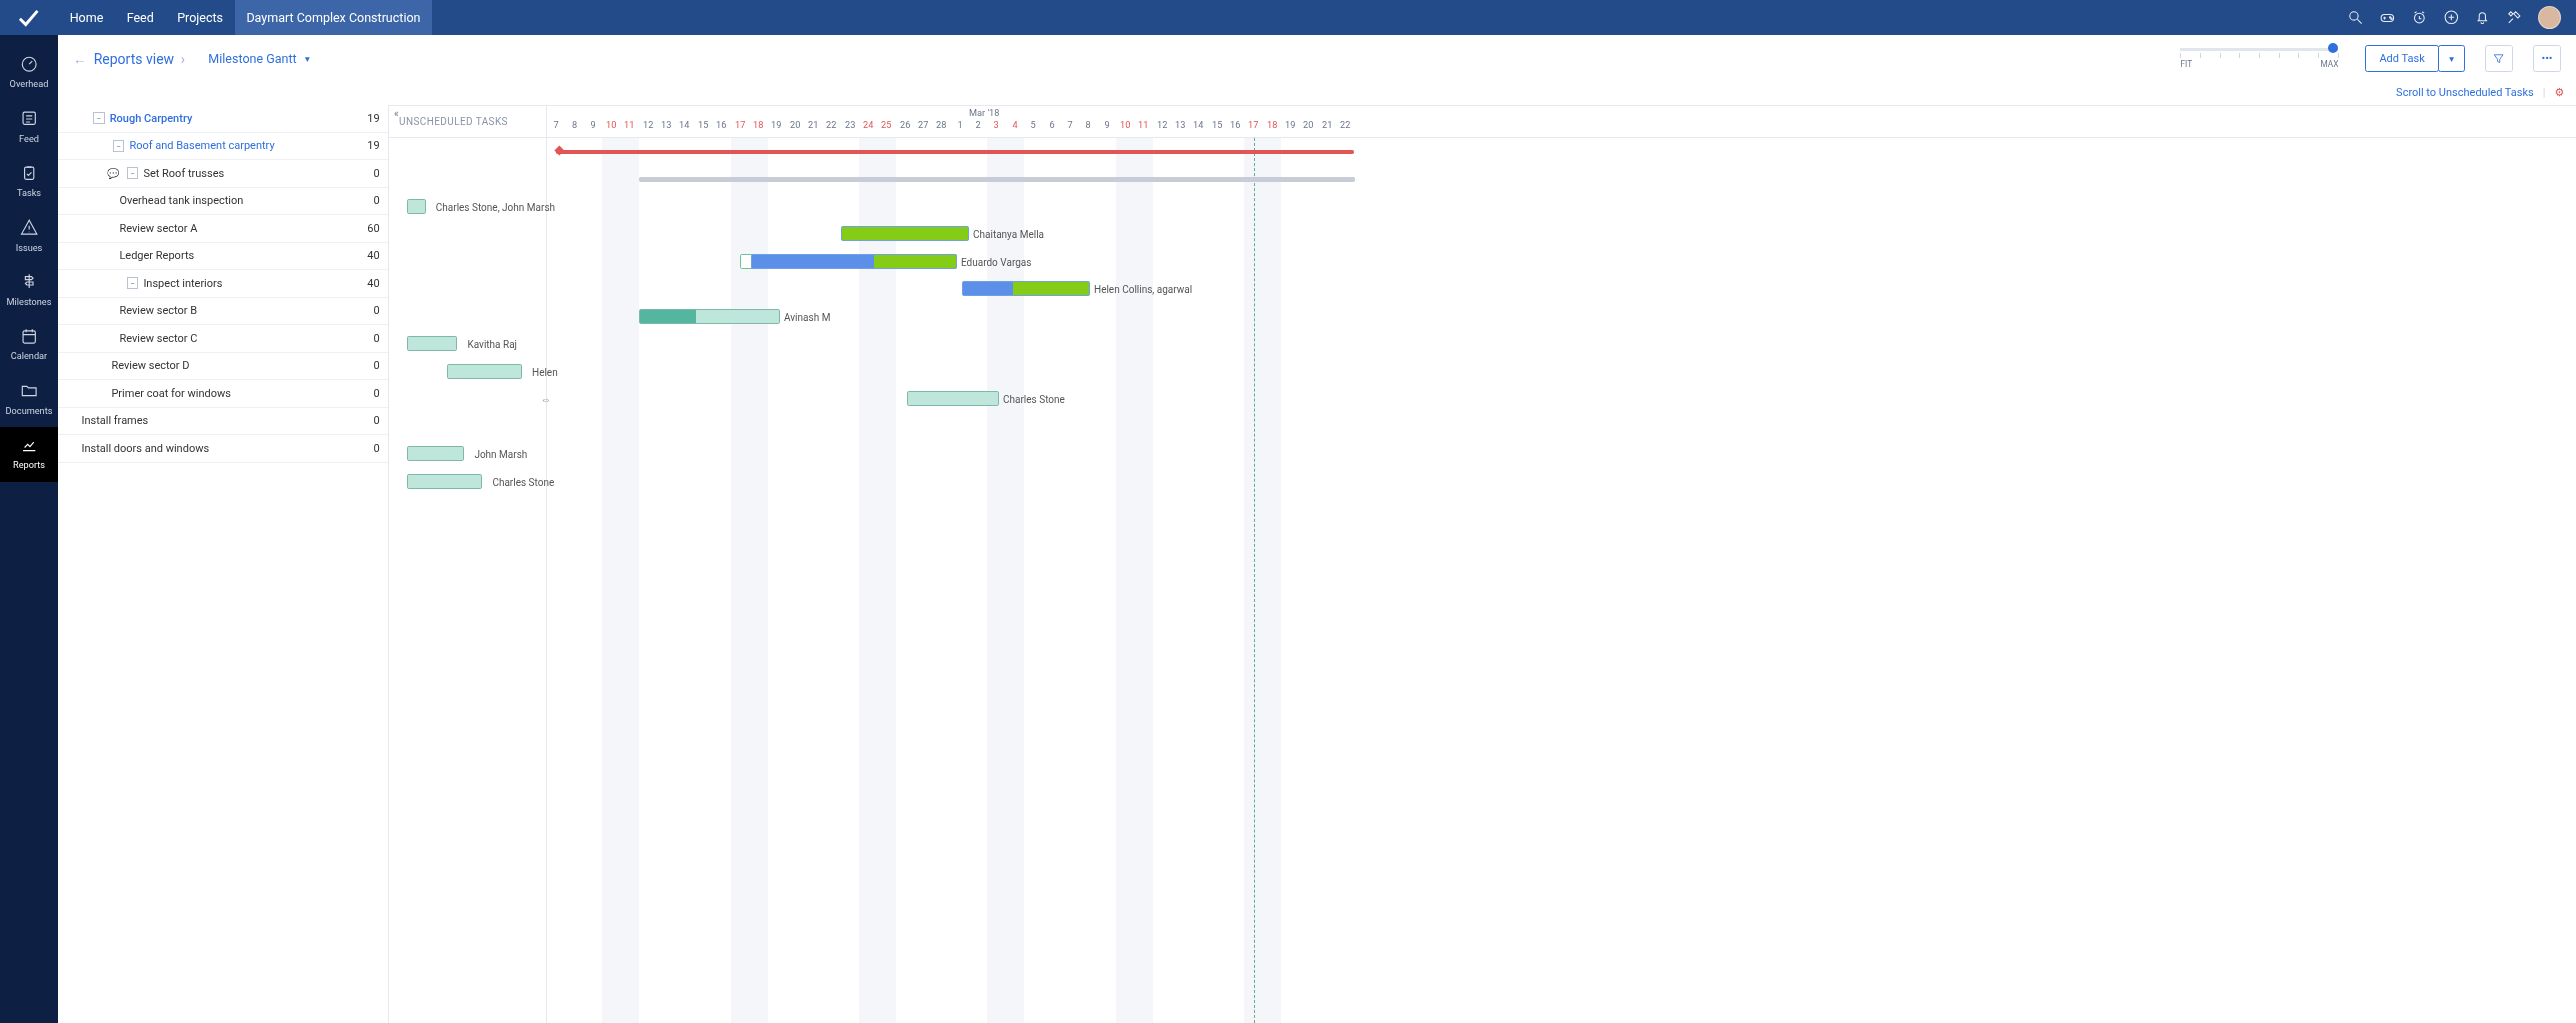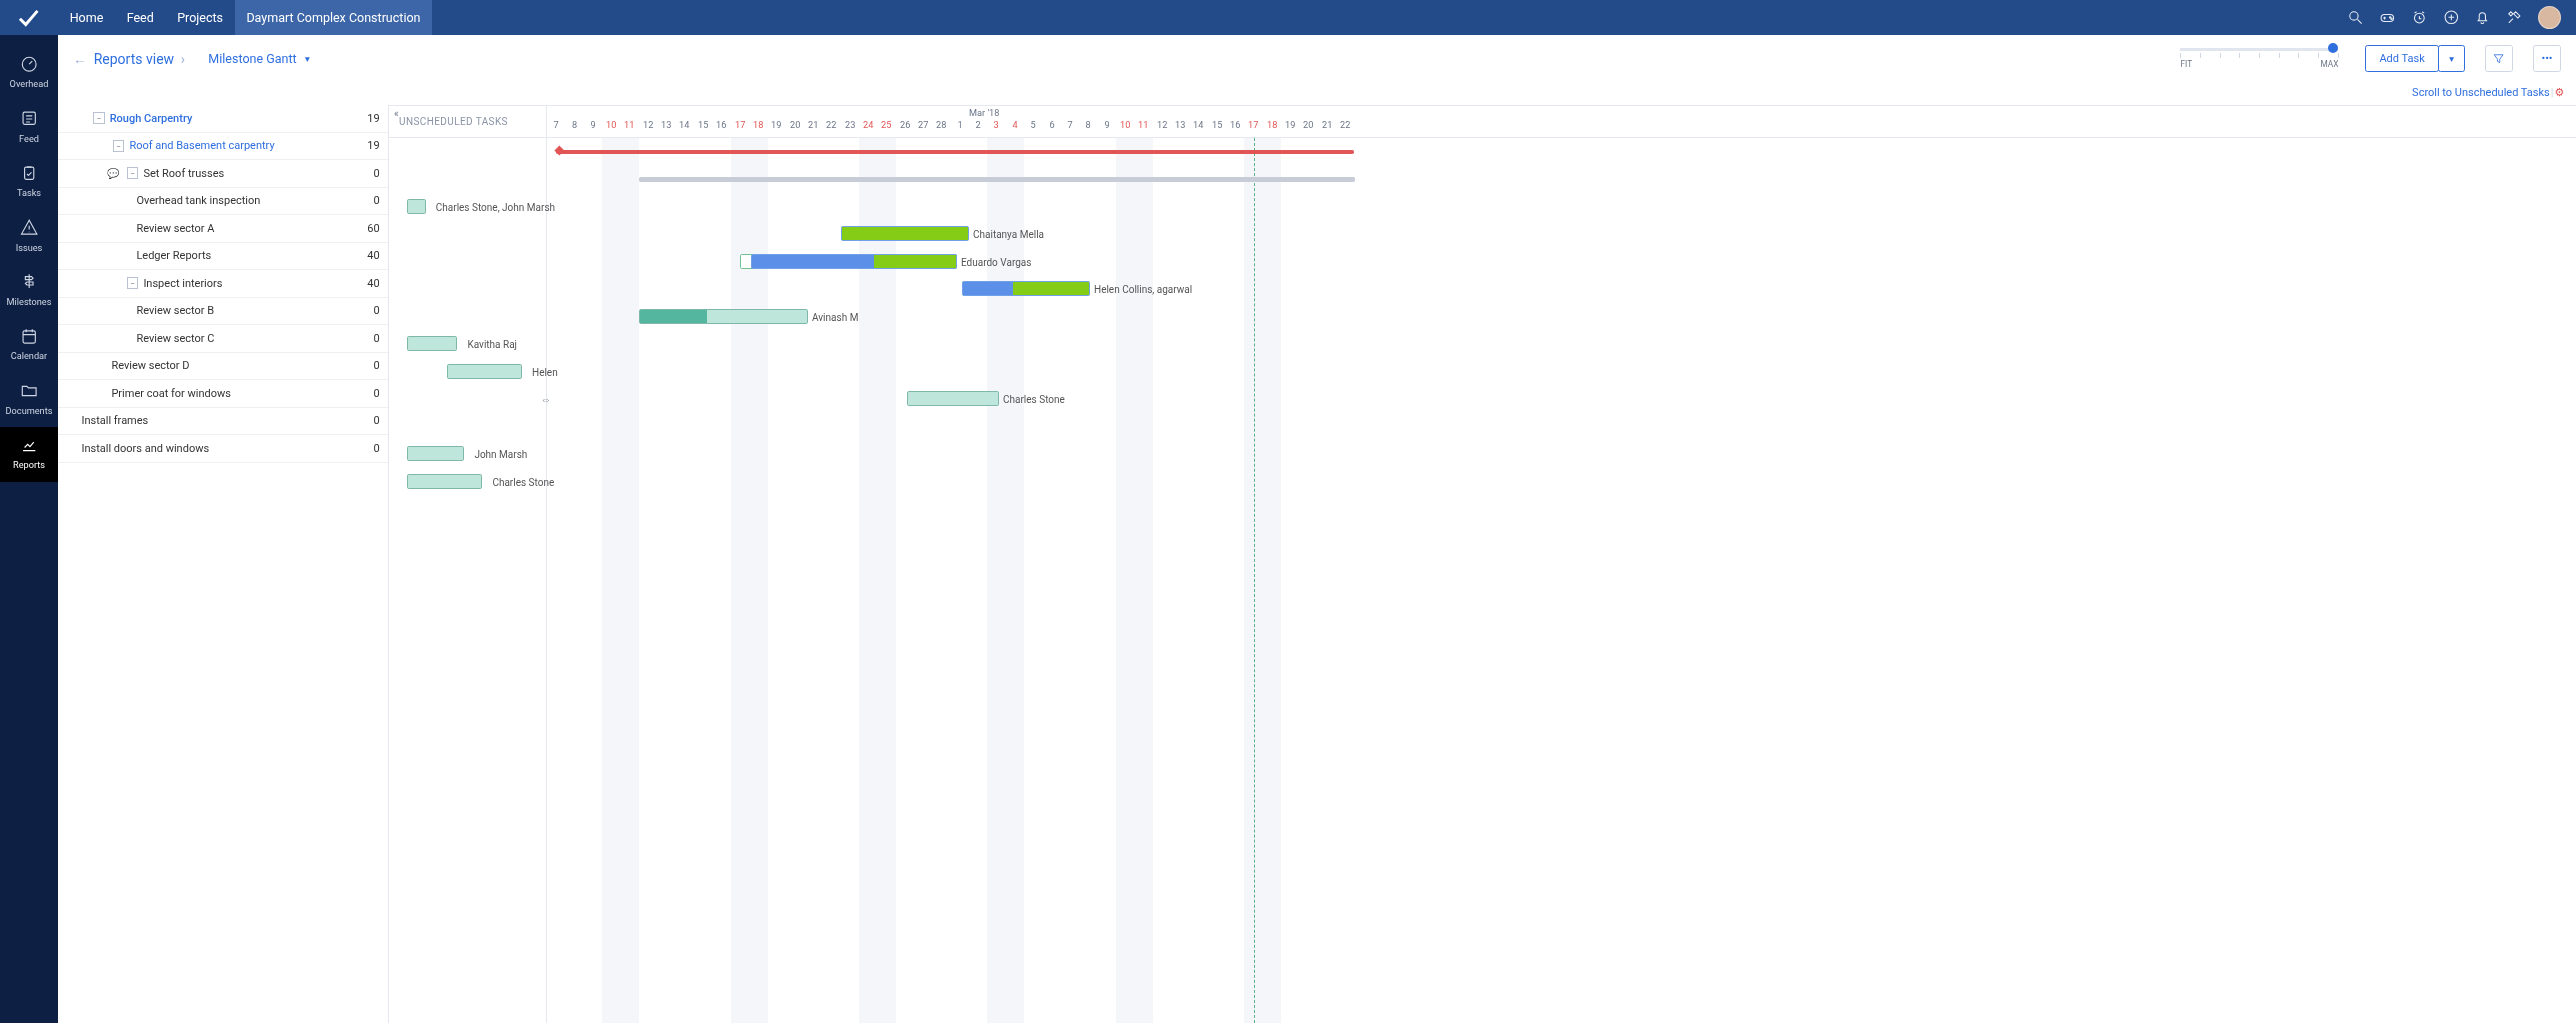--- a/index.html
+++ b/index.html
@@ -40,21 +40,21 @@
 .zoom .track .thumb { position:absolute; right:0; top:-4.2px; width:10px; height:10px; border-radius:50%; background:#2f6fde; }
 .zoom .ticks { display:flex; justify-content:space-between; font-size:7.5px; color:#94a0b2; }
 .zoom .ticks span { display:inline-block; width:0.8px; height:4.2px; background:#cfd6e4; }
 .zoom .labels { display:flex; justify-content:space-between; font-size:8.3px; color:#6b7688; margin-top:1.7px;}
 .btn { border:0.8px solid #2f6fde; color:#2f6fde; background:#fff; height:27px; padding:0 13.3px; border-radius:2.5px; font-size:11px; cursor:pointer; display:flex; align-items:center; }
 .btn.split { border-left:0.8px solid #2f6fde; padding:0 8.3px; margin-left:-0.8px;}
 .iconbtn { width:28px; height:27px; border:0.8px solid #cfd6e4; border-radius:2.5px; display:flex; align-items:center; justify-content:center; color:#2f6fde; cursor:pointer; margin-left:8.3px; }
 .btngroup { display:flex; }
 
 
-.linkrow { height:22px; display:flex; align-items:center; justify-content:flex-end; padding:0 11.7px 3.3px; gap:1px; font-size:11px; color:#2f6fde; }
+.linkrow { height:22px; display:flex; align-items:center; justify-content:flex-end; padding:0 11.7px 3.3px; gap:9px; font-size:11px; color:#2f6fde; }
 .linkrow .sep { color:#d0d6e2; }
 .linkrow .gear { color:#e25555; }
 
 
 .mainrow { flex:1; display:flex; min-height:0; }
 
 .tasktable { width:331px; border-right:0.8px solid #e5e8ee; display:flex; flex-direction:column; }
 .tasktable .thead { height:33px; display:flex; align-items:center; border-top:0.8px solid #e5e8ee; border-bottom:0.8px solid #e5e8ee; background:#fff; }
 .tasktable .thead .c1 { flex:1; padding-left:28px; color:#8a94a6; font-size:9.2px; letter-spacing:0.4px;}
 .tasktable .thead .c2 { width:40px; text-align:right; padding-right:10px; color:#8a94a6; font-size:9.2px;}
@@ -62,21 +62,21 @@
 .trow { height:27.5px; display:flex; align-items:center; border-bottom:0.8px solid #eef0f4; }
 .trow .icons { width:23.4px; display:flex; justify-content:flex-end; padding-right:3.3px;}
 .trow .exp { width:11.7px; height:11.7px; border:0.8px solid #b9c2d0; display:flex; align-items:center; justify-content:center; font-size:8.3px; line-height:1; color:#6b7688; margin-right:5px; margin-left:3.3px; cursor:pointer;}
 .trow .title { flex:1; }
 .trow .pct { width:37px; text-align:right; padding-right:8.3px; }
 .trow.lvl0 { padding-left:8.3px; }
 .trow.lvl0 .title { color:#2f6fde; font-weight:500; }
 .trow.lvl1 { padding-left:28px; }
 .trow.lvl1 .title { color:#2f6fde; }
 .trow.lvl2 { padding-left:42px; }
-.trow.lvl3 { padding-left:55px; }
+.trow.lvl3 { padding-left:32px;gap:6px; }
 .trow.lvl2b { padding-left:30px; }
 .trow.lvl3b { }
 .trow .comment-icon { color:#c3cad6; font-size:10px; }
 
 .unsched { width:158px; border-right:0.8px solid #e5e8ee; display:flex; flex-direction:column; position:relative;}
 .unsched .thead { height:33px; display:flex; align-items:center; border-top:0.8px solid #e5e8ee; border-bottom:0.8px solid #e5e8ee; padding-left:10px; color:#8a94a6; font-size:10px; letter-spacing:0.4px;}
 .unsched .collapse { position:absolute; top:3.3px; left:5px; color:#6b7688; font-size:10px; cursor:pointer; }
 .unsched .rows { flex:1; position:relative;}
 .ubar-row { height:27.5px; position:relative; border-bottom:0.8px solid transparent; }
 .ubar { position:absolute; height:15px; top:5.8px; border:0.8px solid #7fb8a8; background:#bfe6db; border-radius:1.7px; }
@@ -489,21 +489,21 @@
                   <span class="vlabel">Eduardo Vargas</span>
                 </div>
               </div>
               <div class="grow">
                 <div class="gbar blueTask" style="left: 415px; width: 128px;">
                   <div class="fill" style="width: 40%;"></div>
                   <span class="vlabel">Helen Collins, agarwal</span>
                 </div>
               </div>
               <div class="grow">
-                <div class="gbar greenTask" style="left: 92px; width: 169px;">
+                <div class="gbar greenTask" style="left: 92px; width: 141px;">
                   <div class="fill" style="width: 40%;"></div>
                   <span class="vlabel">Avinash M</span>
                 </div>
               </div>
               <div class="grow"></div>
               <div class="grow"></div>
               <div class="grow">
                 <div class="gbar greenTask" style="left: 360px; width: 92px;">
                   <span class="vlabel">Charles Stone</span>
                 </div>

